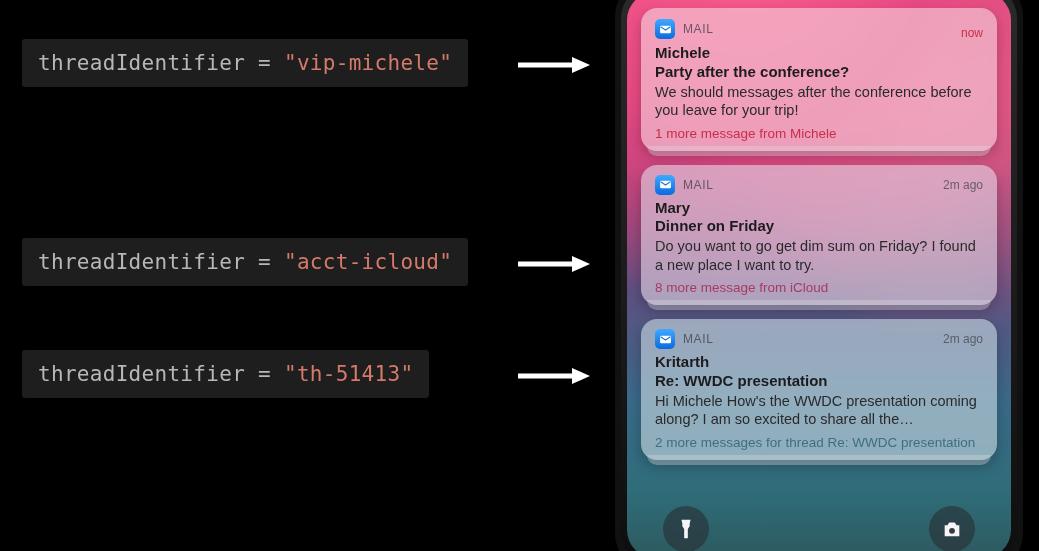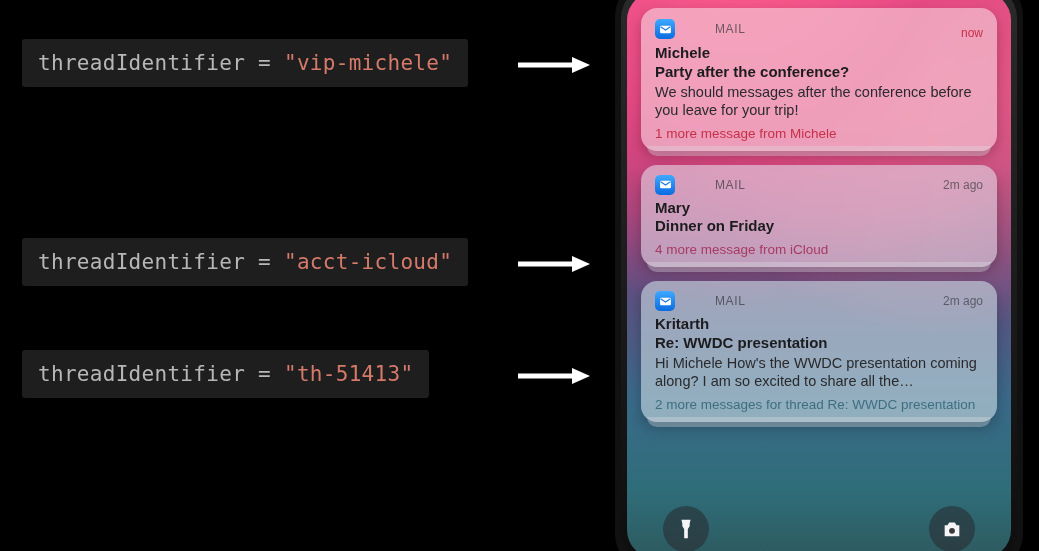--- a/index.html
+++ b/index.html
@@ -116,21 +116,20 @@
     width:20px; height:20px; border-radius:5px;
     background: linear-gradient(#3fa9ff,#0a6be0);
     display:flex; align-items:center; justify-content:center;
   }
   .app-icon svg { width:13px; height:13px; }
   .app-name {
     font-size:12px;
     letter-spacing:0.6px;
     color: rgba(60,60,67,0.75);
     font-weight:500;
-    margin-left:32px;
   }
   .notif-time {
     margin-left:auto;
     font-size:12px;
     color: rgba(60,60,67,0.7);
   }
   .notif-a .notif-time { color:#c63049;margin-top:8px; }
 
   .sender { font-size:15px; font-weight:700; color:#1c1c1e; line-height:1.25; }
   .subject { font-size:15px; font-weight:700; color:#1c1c1e; line-height:1.25; }
@@ -219,21 +218,22 @@
                 <svg viewBox="0 0 24 24">
                     <rect x="2" y="5" width="20" height="14" rx="2" fill="#fff"></rect>
                     <path d="M3 7l9 6 9-6" stroke="#1978e6" stroke-width="2" fill="none"></path>
                   </svg>
               </span>
               <span class="app-name">MAIL</span>
               <span class="notif-time">2m ago</span>
             </div>
             <div class="sender">Mary</div>
             <div class="subject">Dinner on Friday</div>
-            <div class="more">4 more message from iCloud</div>
+            <div class="body">Do you want to go get dim sum on Friday? I found a new place I want to try.</div>
+            <div class="more">8 more message from iCloud</div>
           </div>
 
           <div class="notif notif-c">
             <div class="notif-head">
               <span class="app-icon">
                 <svg viewBox="0 0 24 24">
                     <rect x="2" y="5" width="20" height="14" rx="2" fill="#fff"></rect>
                     <path d="M3 7l9 6 9-6" stroke="#1978e6" stroke-width="2" fill="none"></path>
                   </svg>
               </span>

